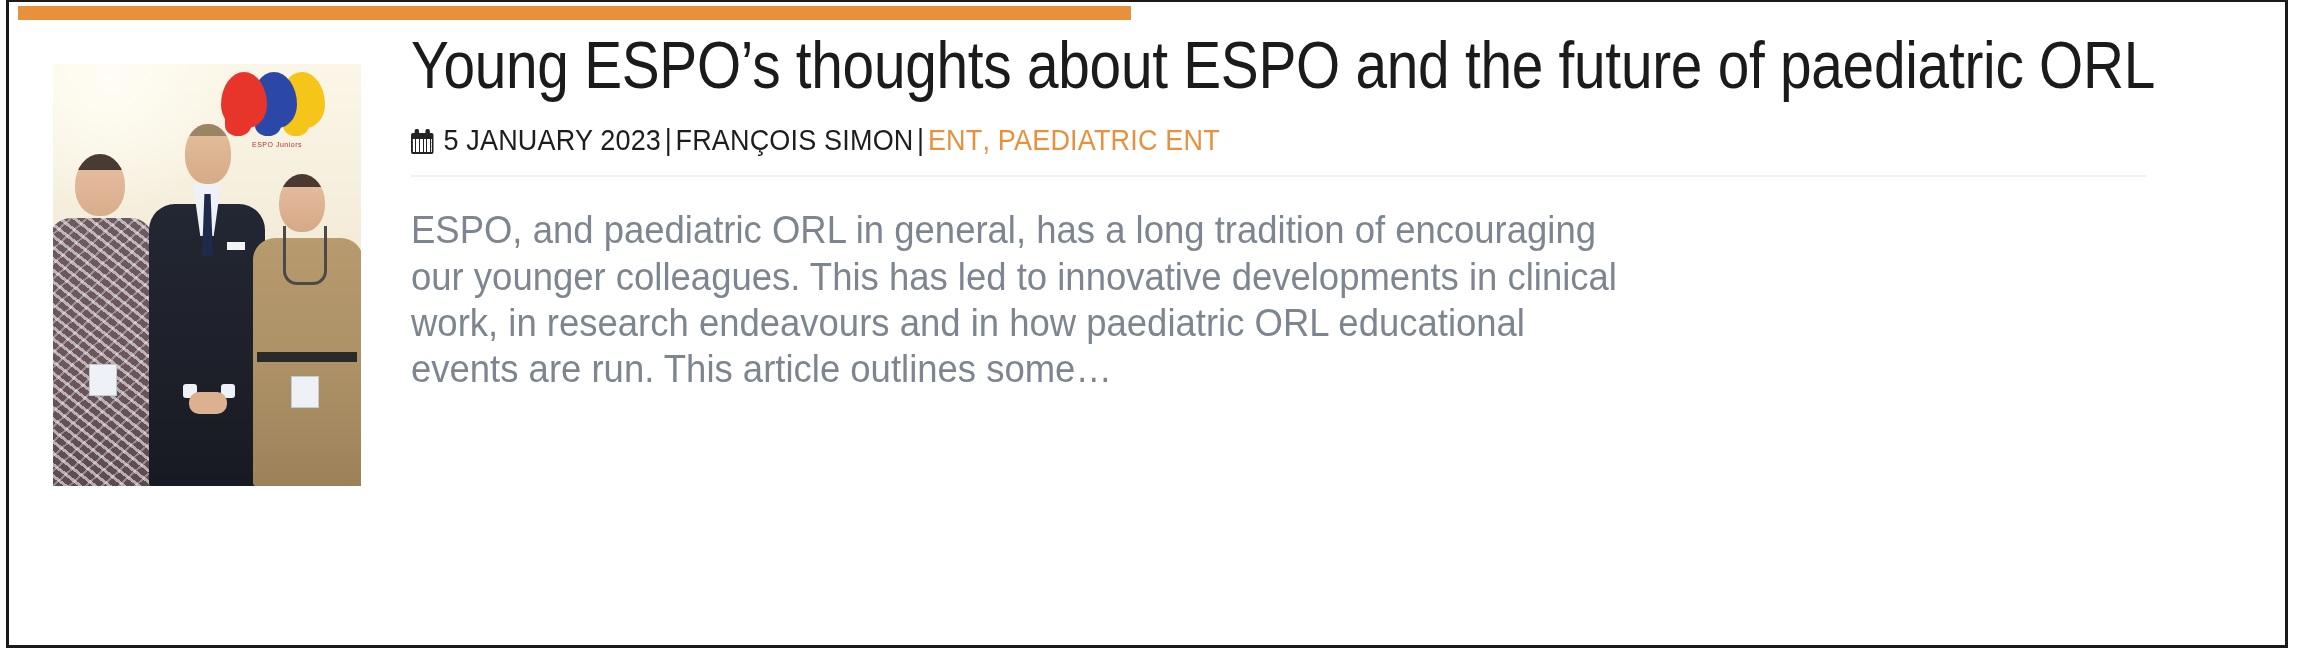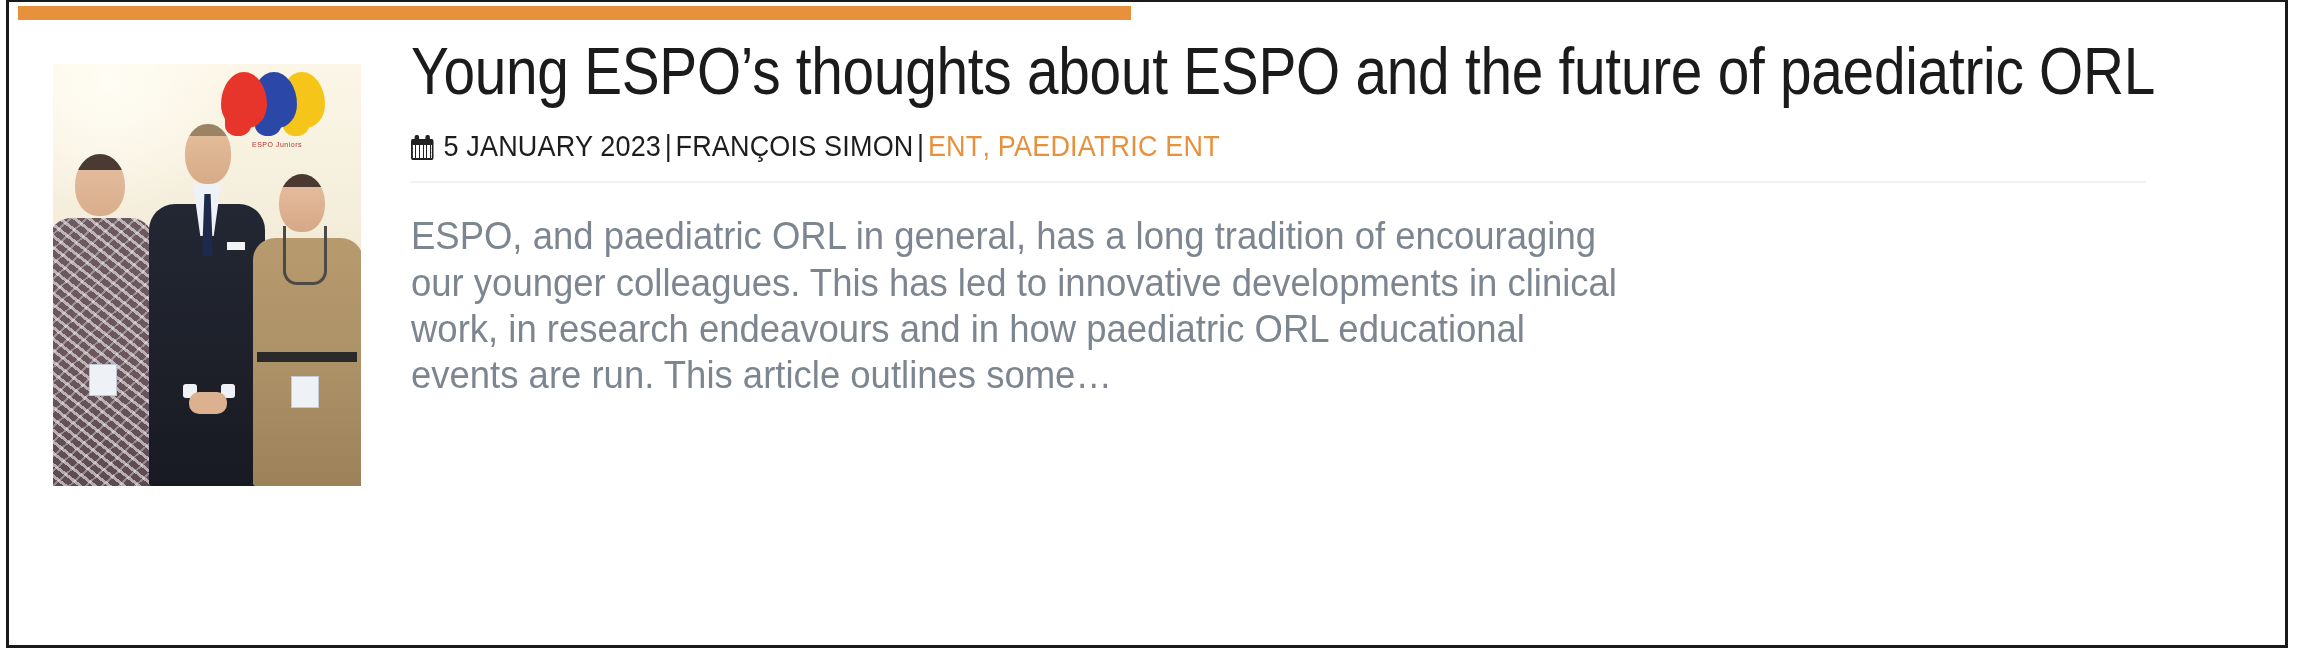--- a/index.html
+++ b/index.html
@@ -229,21 +229,21 @@
     background: transparent;
   }
   .p3 .badge {
     position: absolute; left: 38px; bottom: 78px; width: 26px; height: 30px;
     background: #eef2f7; border: 1px solid #c3ccd6;
   }
 
   
   .content {
     margin-left: 50px;
-    margin-top: 10px;
+    margin-top: 4px;
     width: 1790px;
     flex: 0 0 auto;
   }
 
   .post-title {
     margin: 0;
     padding: 0;
     font-family: "Liberation Sans Narrow", "Liberation Sans", sans-serif;
     font-size: 66px;
     line-height: 1.08;

